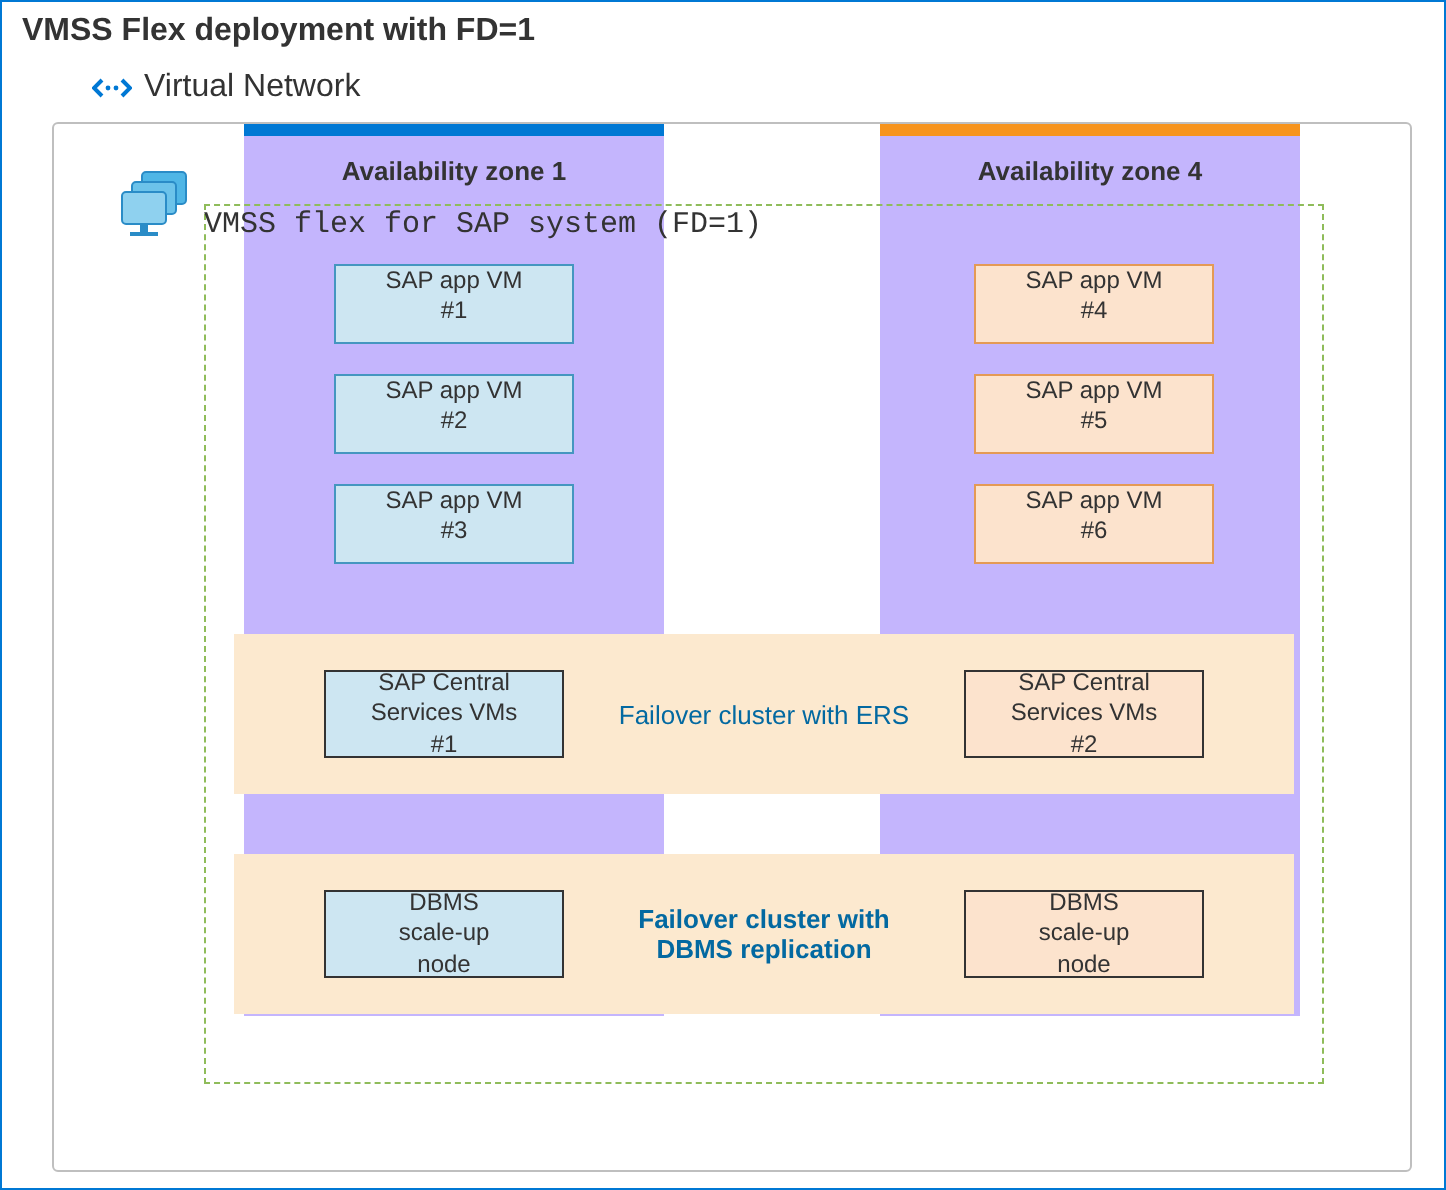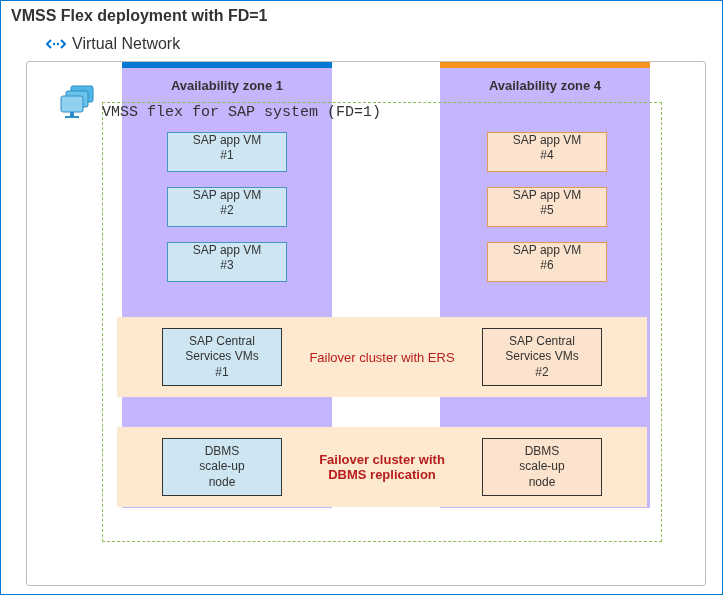--- a/index.html
+++ b/index.html
@@ -27,22 +27,22 @@
   .vmss-dashed { position: absolute; left: 75px; top: 40px; width: 560px; height: 440px; border: 1.5px dashed #8fbc5a; }
   .vmss-label { position: absolute; left: 75px; top: 42px; font-size: 15px; font-family: Liberation Mono, monospace; }
 
   .vm-icon { position: absolute; left: 32px; top: 22px; }
 
   .vm-box { position: absolute; width: 120px; height: 40px; border: 1px solid; display: flex; flex-direction: column; align-items: center; font-size: 12px; line-height: 1.25; text-align: center; }
   .bluebox { background: #cde6f2; border-color: #4596c0; }
   .orangebox { background: #fce3cd; border-color: #e49a55; }
 
   .cluster-band { position: absolute; left: 90px; width: 530px; height: 80px; background: #fce9cf; display: flex; align-items: center; justify-content: center; }
-  .cluster-band .label { font-size: 13px; color: #b91c1c; }
-  .inner-box { position: absolute; width: 120px; height: 58px; border: 1px solid; display: flex; flex-direction: column; align-items: center; justify-content: center; font-size: 12px; line-height: 1.3; text-align: center; }
+  .cluster-band .label { font-size: 13px; color: #0369a1; }
+  .inner-box { position: absolute; width: 120px; height: 44px; border: 1px solid; display: flex; flex-direction: column; align-items: center; justify-content: center; font-size: 12px; line-height: 1.3; text-align: center; }
 
 </style>
 </head>
 <body>
 
 <div class="outer-border">
 
   <div class="header">
     <div class="header-right">VMSS Flex deployment with FD=1</div>
   </div>

